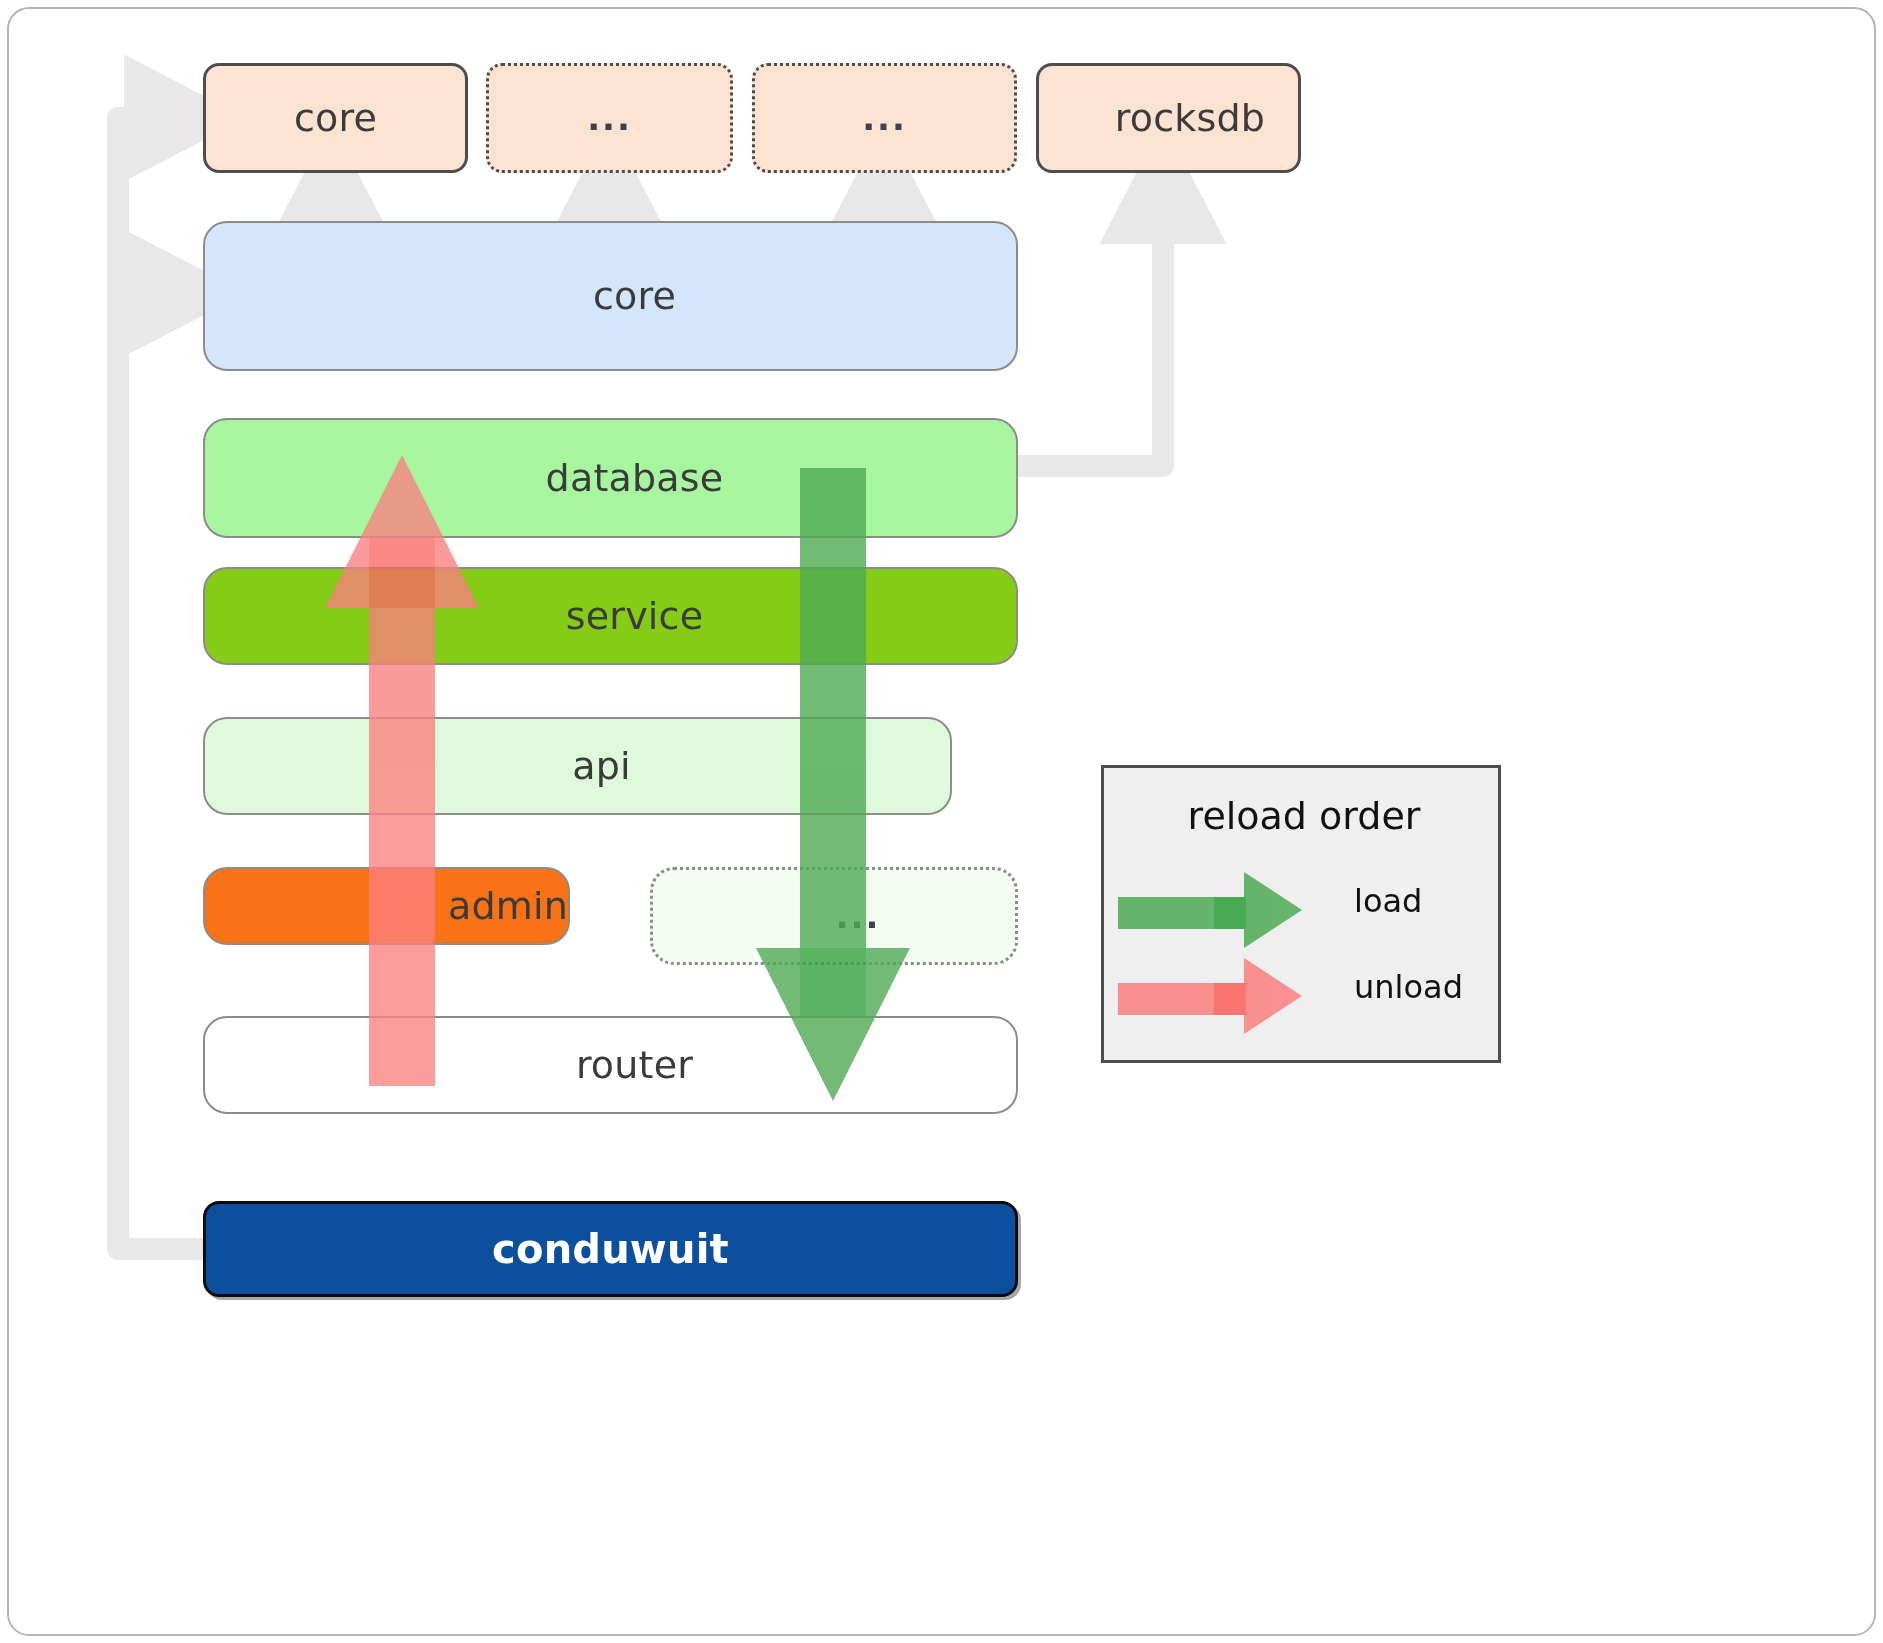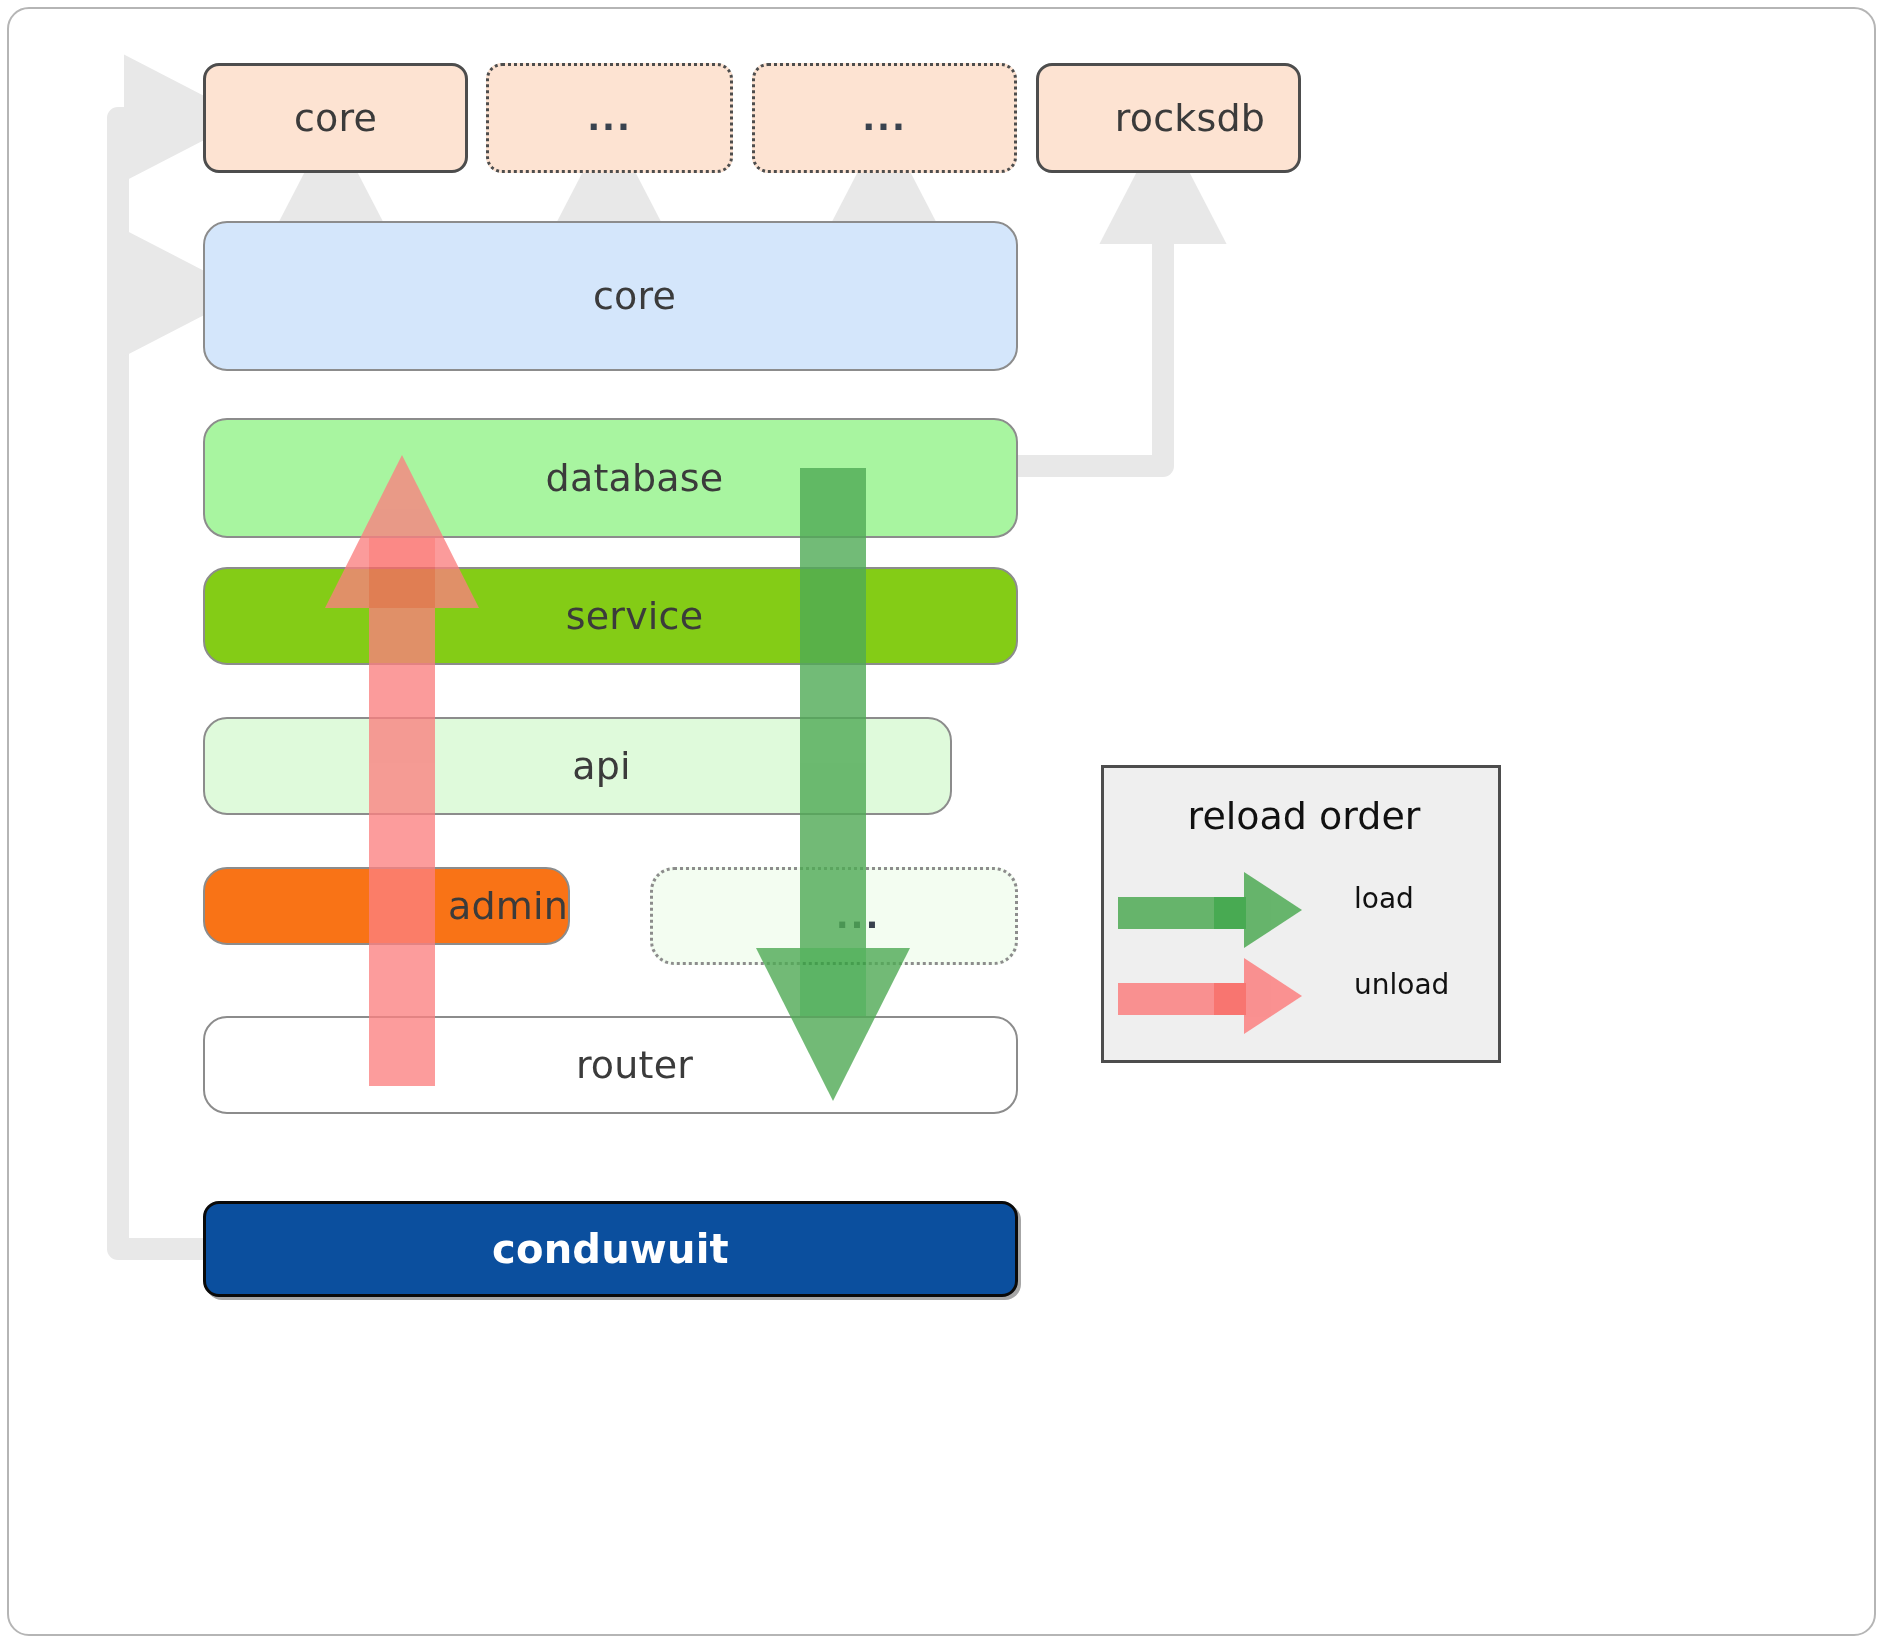--- a/index.html
+++ b/index.html
@@ -59,21 +59,21 @@
     background:#efefef;border:3px solid #4d4d4d;box-sizing:border-box;
   }
   #legend-title{
     position:absolute;left:0;top:26px;width:400px;text-align:center;
     font-size:38px;color:#111;
   }
   .legend-row{position:absolute;left:0;width:400px;height:64px;}
   #legend-row-load{top:110px;}
   #legend-row-unload{top:196px;}
   .legend-label{
-    position:absolute;left:250px;top:4px;font-size:28px;color:#111;
+    position:absolute;left:250px;top:4px;font-size:32px;color:#111;
   }
   .legend-arrow-slot{position:absolute;left:12px;top:-14px;width:230px;height:92px;}
 </style>
 </head>
 <body>
 
 <div class="stage">
 
   <div id="frame"></div>
 

